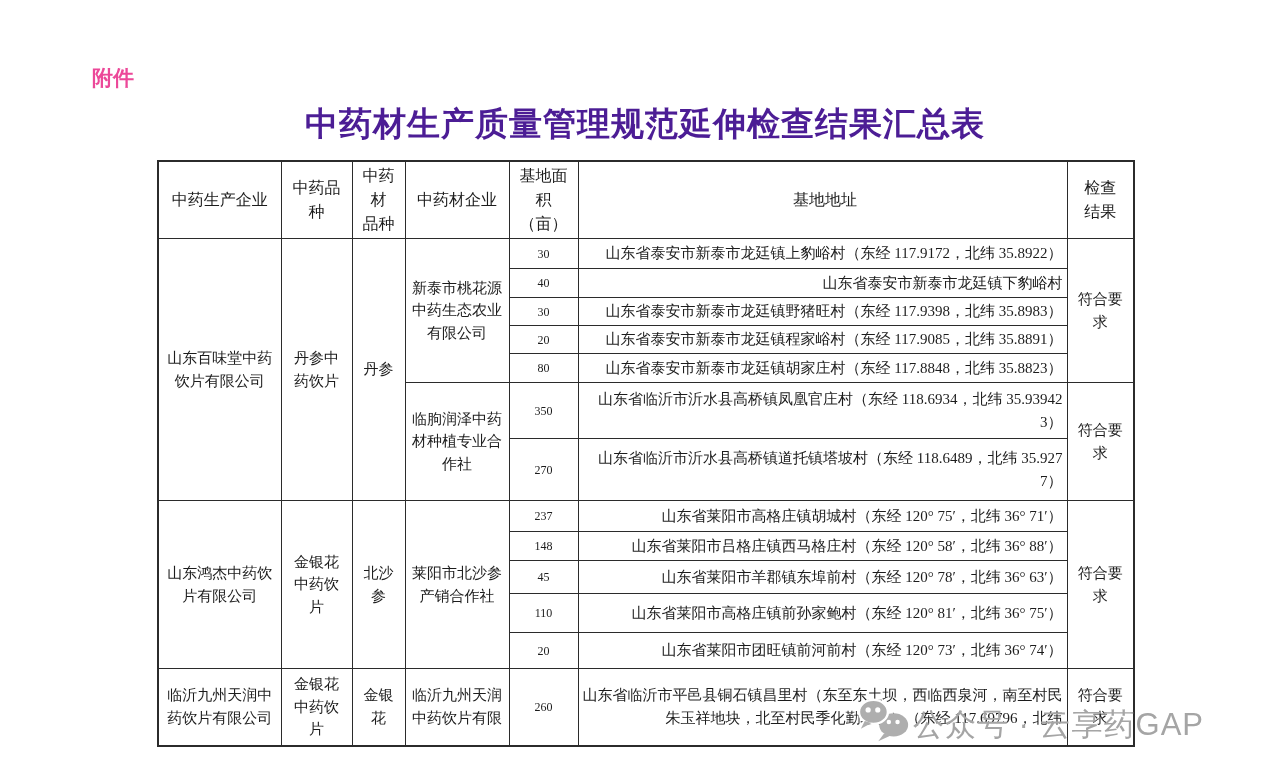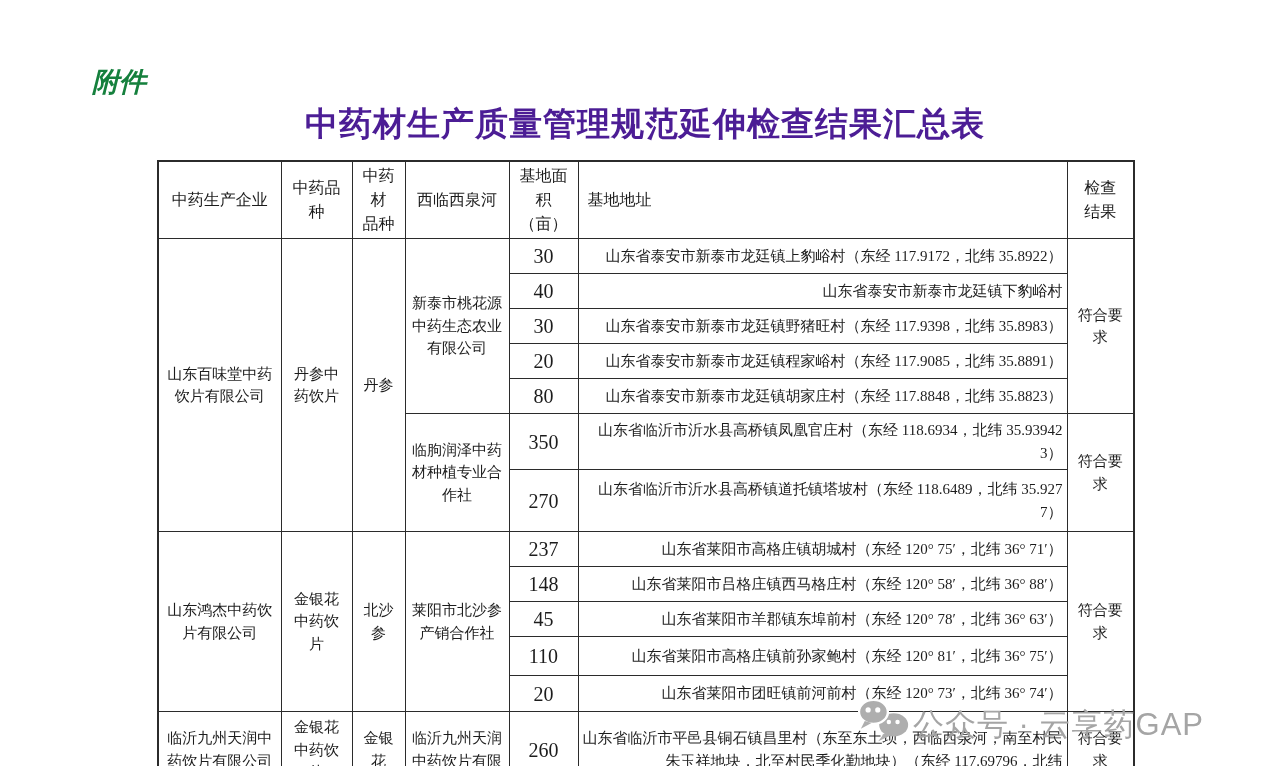--- a/index.html
+++ b/index.html
@@ -1,33 +1,33 @@
 <!DOCTYPE html>
 <html><head>
 <meta charset="utf-8">
 <style>
   * { margin: 0; padding: 0; box-sizing: border-box; }
   html, body { width: 1280px; height: 766px; background: #ffffff; overflow: hidden; }
   body { position: relative; font-family: "Liberation Serif", "DejaVu Serif", serif; color: #1c1c1c; }
 
-  .attachment { position: absolute; left: 92px; top: 64px; font-size: 27px; font-weight: bold; color: #15803d; font-style: italic; }
+  .attachment { position: absolute; left: 92px; top: 64px; font-size: 21px; font-weight: bold; color: #ec4899; }
 
   .doc-title { position: absolute; left: 157px; top: 102px; width: 976px; text-align: center;
                font-size: 33px; font-weight: bold; color: #4c1d95; letter-spacing: 1px; }
 
   table.gap-table { position: absolute; left: 157px; top: 160px; width: 976px;
                     border-collapse: collapse; table-layout: fixed;
                     border: 2px solid #2b2b2b; }
   .gap-table th, .gap-table td { border: 1px solid #2b2b2b; vertical-align: middle;
                     font-size: 15px; line-height: 1.5; color: #1c1c1c; text-align: center;
                     padding: 2px 4px; overflow: hidden; }
   .gap-table th { font-size: 16px; font-weight: normal; white-space: pre-line; }
-  .gap-table th.h-address { text-align: left; padding-left: 9px; }
+  .gap-table th.h-address { text-align: center; padding-left: 9px; }
   .gap-table td.c-address { text-align: right; padding-left: 0; word-break: break-all; }
-  .gap-table td.c-area { font-size: 20px; }
+  .gap-table td.c-area { font-size: 12px; }
   .gap-table td.c-wrap { word-break: break-all; padding: 4px 6px; }
 
   .watermark { position: absolute; left: 858px; top: 694px; height: 52px;
                display: flex; align-items: flex-end; gap: 1px; }
   .watermark .wm-text { font-family: "Liberation Sans", "DejaVu Sans", sans-serif;
                font-size: 31px; color: #a5a5a5; letter-spacing: 1px; white-space: nowrap; }
   .watermark svg { display: block; }
 </style>
 </head>
 <body>
@@ -44,21 +44,21 @@
       <col style="width:69px">
       <col style="width:489px">
       <col style="width:67px">
   </colgroup>
   <thead>
     <tr style="height:43px">
       <th>中药生产企业</th>
       <th>中药品种</th>
       <th>中药材
 品种</th>
-      <th>西临西泉河</th>
+      <th>中药材企业</th>
       <th>基地面积
 （亩）</th>
       <th class="h-address">基地地址</th>
       <th>检查
 结果</th>
     </tr>
   </thead>
   <tbody>
     <tr style="height:30px">
       <td rowspan="7" class="c-wrap">山东百味堂中药饮片有限公司</td>

